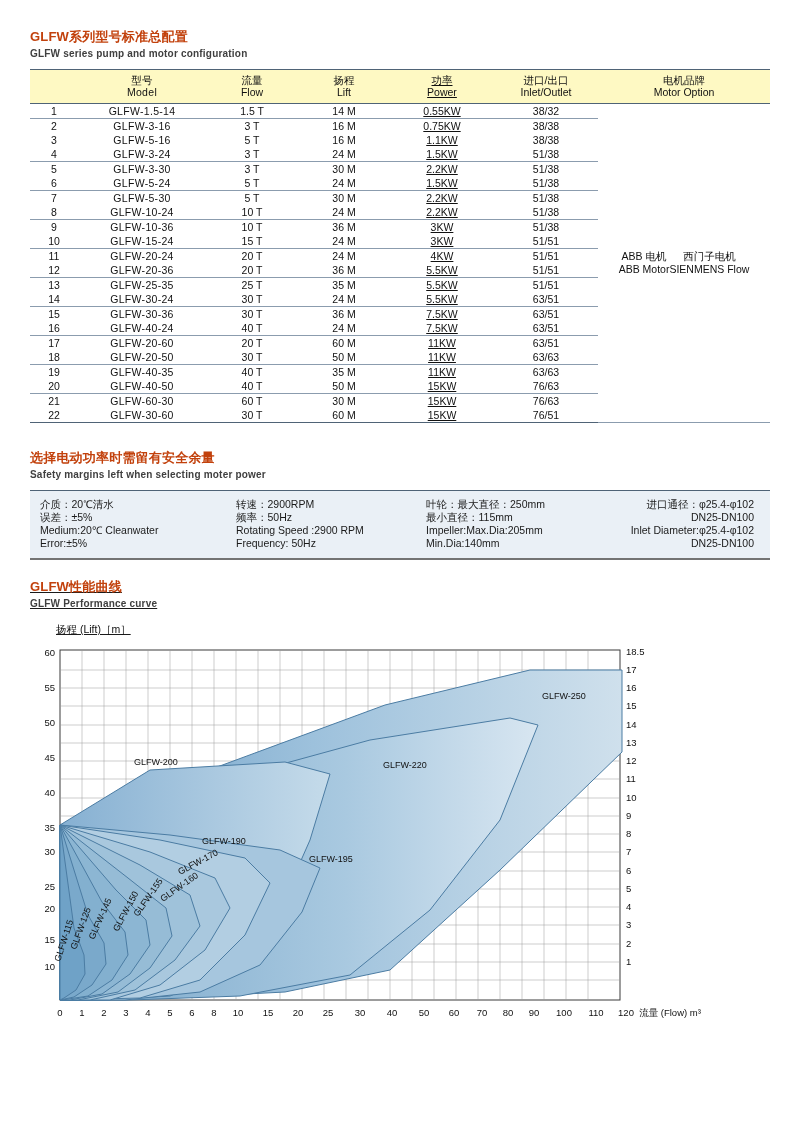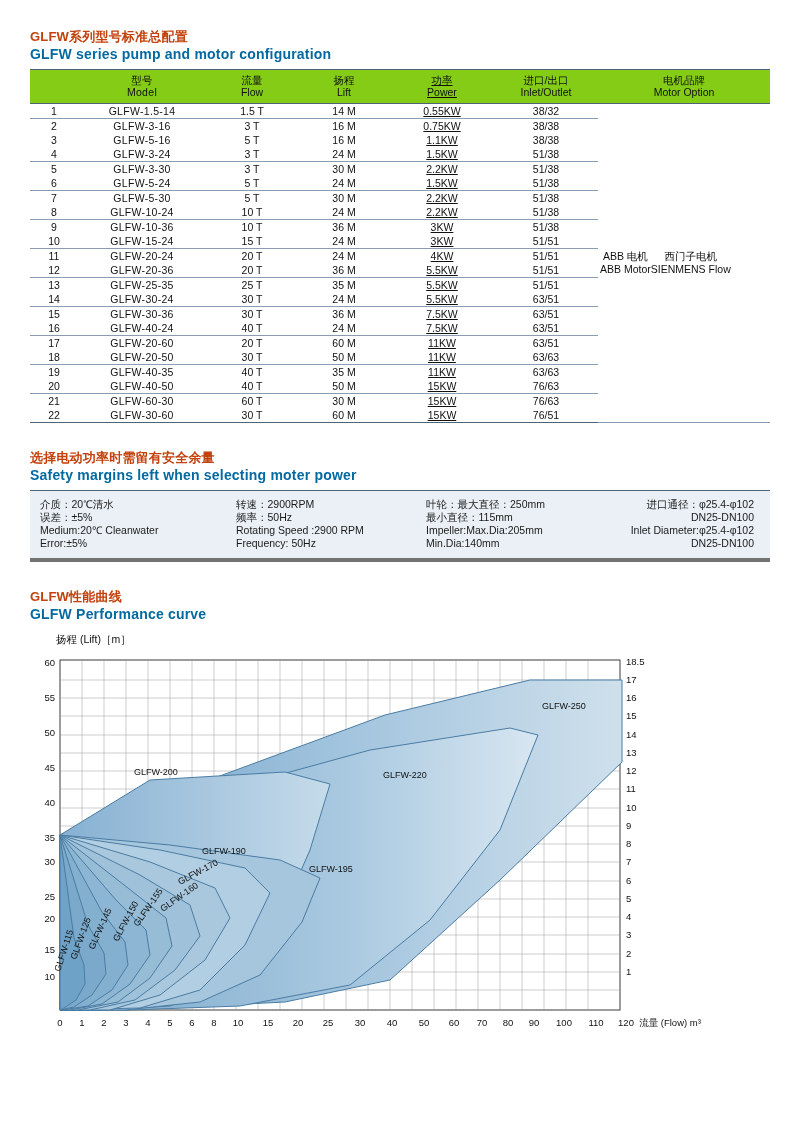--- a/index.html
+++ b/index.html
@@ -10,74 +10,74 @@
     font-family: "Liberation Sans", sans-serif;
     color: #1a1a1a;
   }
   .page { position: relative; width: 800px; height: 1124px; padding: 28px 30px; }
 
   .sec-title { margin-bottom: 6px; }
   .sec-title .cn {
     color: #c2410c; font-weight: bold; font-size: 13px; letter-spacing: .2px; line-height: 17px;
   }
   .sec-title .en {
-    color: #0369a1; font-weight: bold; font-size: 14px; letter-spacing: .2px; line-height: 18px;
+    color: #404040; font-weight: bold; font-size: 10px; letter-spacing: .2px; line-height: 18px;
   }
 
   
   table.spec {
     width: 740px; border-collapse: collapse; margin-top: 6px;
     font-size: 10.5px;
   }
   table.spec th, table.spec td {
     border-top: 1px solid #6f7f92;
     border-bottom: 1px solid #6f7f92;
     border-left: none; border-right: none;
     text-align: center; vertical-align: middle;
     padding: 1px 2px; line-height: 12px;
     color: #111;
   }
   table.spec thead th {
-    background: #84cc16; font-weight: normal; padding: 4px 2px 5px;
+    background: #fef9c3; font-weight: normal; padding: 4px 2px 5px;
     border-top: 1px solid #4f6376; border-bottom: 1px solid #4f6376;
   }
   table.spec thead th .cn { display: block; font-size: 10.5px; }
   table.spec thead th .en { display: block; font-size: 10.5px; }
   table.spec tbody tr td { border-top: none; border-bottom: none; }
   table.spec tbody tr.grp-end td { border-bottom: 1px solid #8b9cae; }
   table.spec tbody tr.last td { border-bottom: 1px solid #4f6376; }
   .c-no { width: 48px; }
   .c-model { width: 128px; letter-spacing: .3px; }
   .c-flow { width: 92px; margin-top: 12px; }
   .c-lift { width: 92px; }
   .c-power { width: 104px; text-decoration: underline; }
   .c-io { width: 104px; }
   .c-motor { width: 172px; }
   td.motor-cell { vertical-align: middle; }
-  .motor-inner { display: flex; justify-content: flex-start; align-items: center; }
+  .motor-inner { display: flex; justify-content: center; align-items: center; }
   .motor-col { text-align: center; line-height: 13px; font-size: 10.5px; }
 
   
   .safety-wrap { margin-top: 26px; }
   .safety-box {
     width: 740px; margin-top: 6px;
-    border-top: 1px solid #4f6376; border-bottom: 4px solid #737373;
+    border-top: 1px solid #4f6376; border-bottom: 2px solid #737373;
     background: #eaf0f6;
     display: flex; padding: 7px 6px 8px 6px; font-size: 10.5px; line-height: 13px;
   }
   .safety-col { flex: 1; padding: 0 4px; }
   .safety-col.col1 { flex: 0 0 196px; }
   .safety-col.col2 { flex: 0 0 190px; }
   .safety-col.col3 { flex: 0 0 182px; }
   .safety-col.col4 { flex: 1; text-align: left; }
   .safety-col div { white-space: nowrap; }
   .safety-col.col4 div { text-align: right; padding-right: 6px; }
 
   
-  .curve-wrap { margin-top: 26px; }
+  .curve-wrap { margin-top: 18px; text-decoration: underline; }
   .axis-label-y {
     font-size: 10.5px; margin-top: 10px; margin-bottom: 3px; margin-left: 26px; color: #111;
   }
   .chart-area { position: relative; width: 740px; height: 400px; margin-left: 0; }
   .chart-svg { display: block; }
 </style>
 </head>
 <body>
 
 <div class="page">

